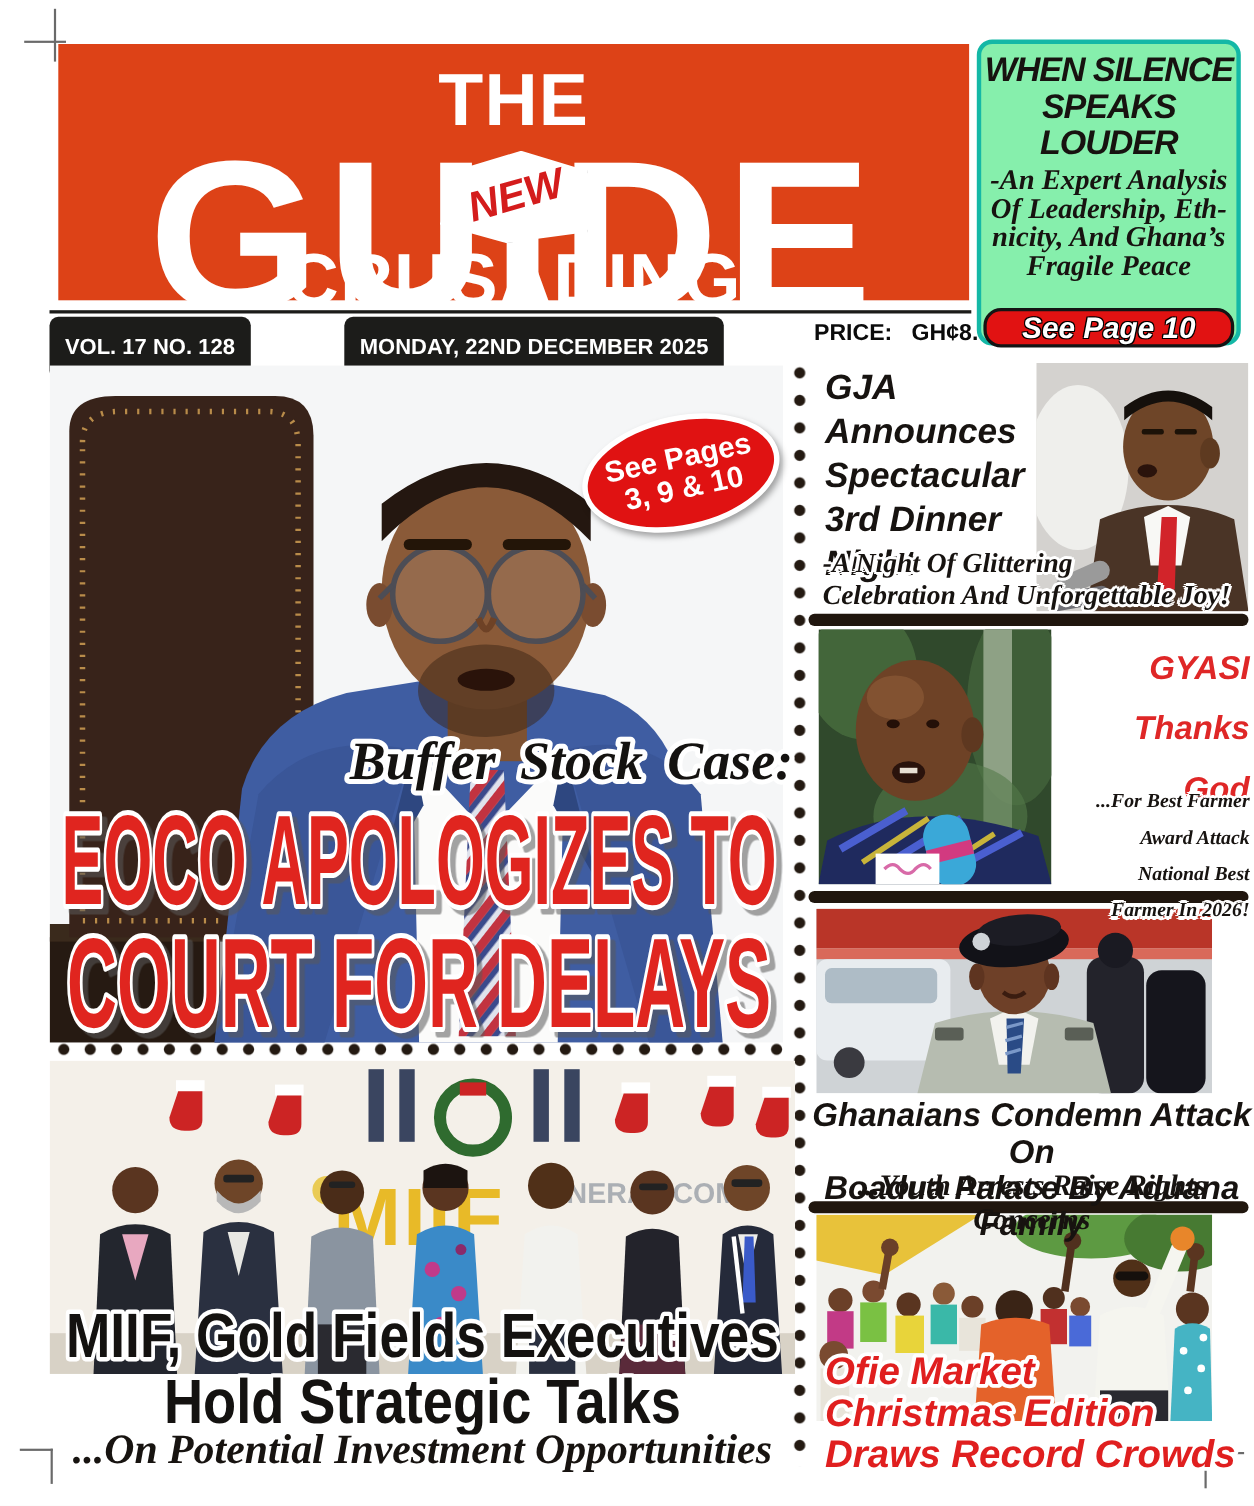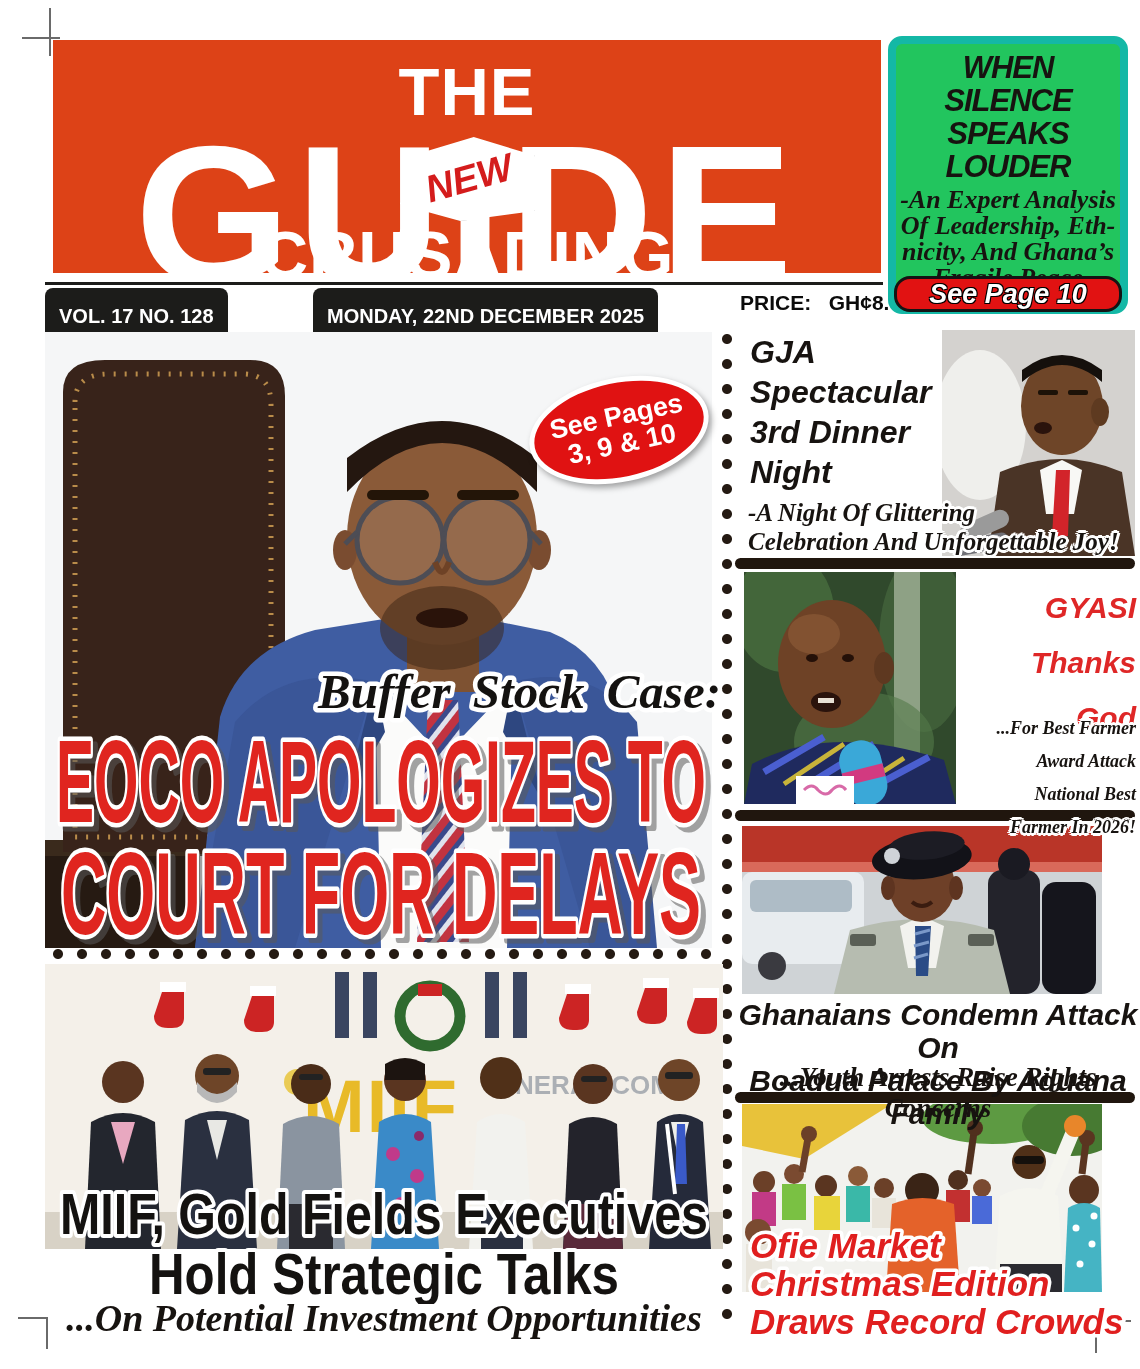--- a/index.html
+++ b/index.html
@@ -18,22 +18,22 @@
   .flag-text{position:absolute;left:14px;top:22px;width:110px;text-align:center;color:#d41c1c;
       font-weight:bold;font-style:italic;font-size:38px;transform:rotate(-16deg);line-height:1;}
   .mast-guide{position:absolute;left:0;top:78px;width:100%;text-align:center;color:#fff;
       font-weight:bold;font-size:196px;line-height:1;letter-spacing:6px;transform:scaleX(1.02);}
   .mast-rule{position:absolute;left:45px;top:282px;width:838px;height:3px;background:#1c1c1a;}
   
   .pill{position:absolute;top:288px;background:#1c1c1a;color:#fff;font-weight:bold;font-size:20px;
       padding:17px 14px;border-radius:8px;white-space:nowrap;}
   .price{position:absolute;left:740px;top:291px;color:#0b0b0b;font-weight:bold;font-size:21px;white-space:nowrap;}
   
-  .feature-box{position:absolute;left:888px;top:36px;width:240px;height:278px;background:#22c55e;
-      border:8px solid #14b8a6;border-radius:14px;box-sizing:border-box;}
+  .feature-box{position:absolute;left:888px;top:36px;width:240px;height:278px;background:#86efac;
+      border:4px solid #14b8a6;border-radius:14px;box-sizing:border-box;}
   .fb-title{margin-top:8px;text-align:center;font-weight:800;font-style:italic;font-size:31px;
       line-height:1.06;color:#171310;letter-spacing:-1px;}
   .fb-sub{margin-top:4px;text-align:center;font-family:"Liberation Serif",serif;font-weight:bold;
       font-style:italic;font-size:26px;line-height:1.0;color:#171310;}
   .fb-pill{position:absolute;left:50%;transform:translateX(-50%);bottom:-6px;width:222px;background:#e11212;
       border:3px solid #141414;border-radius:16px;text-align:center;color:#fff;font-weight:bold;
       font-style:italic;font-size:27px;line-height:30px;
       text-shadow:1px 1px 0 #000,-1px -1px 0 #000,1px -1px 0 #000,-1px 1px 0 #000;}
   
   .vdots{position:absolute;left:719px;top:327px;width:16px;height:1006px;
@@ -289,20 +289,21 @@
       <g transform="rotate(-24 40 200)">
           <rect x="18" y="188" width="52" height="18" rx="9" fill="#9a9a9a"></rect>
         </g>
       <g transform="rotate(-10 40 216)">
           <rect x="10" y="206" width="58" height="16" rx="8" fill="#707076"></rect>
         </g>
     </svg>
   </div>
   <div class="gja-head">
     <div class="halo">GJA</div>
+    <div class="halo">Announces</div>
     <div class="halo">Spectacular</div>
     <div class="halo">3rd Dinner</div>
     <div class="halo">Night</div>
   </div>
   <div class="gja-sub">
     <div class="halo">-A Night Of Glittering</div>
     <div class="halo">Celebration And Unforgettable Joy!</div>
   </div>
   <div class="bar" style="top:558px;"></div>
 

